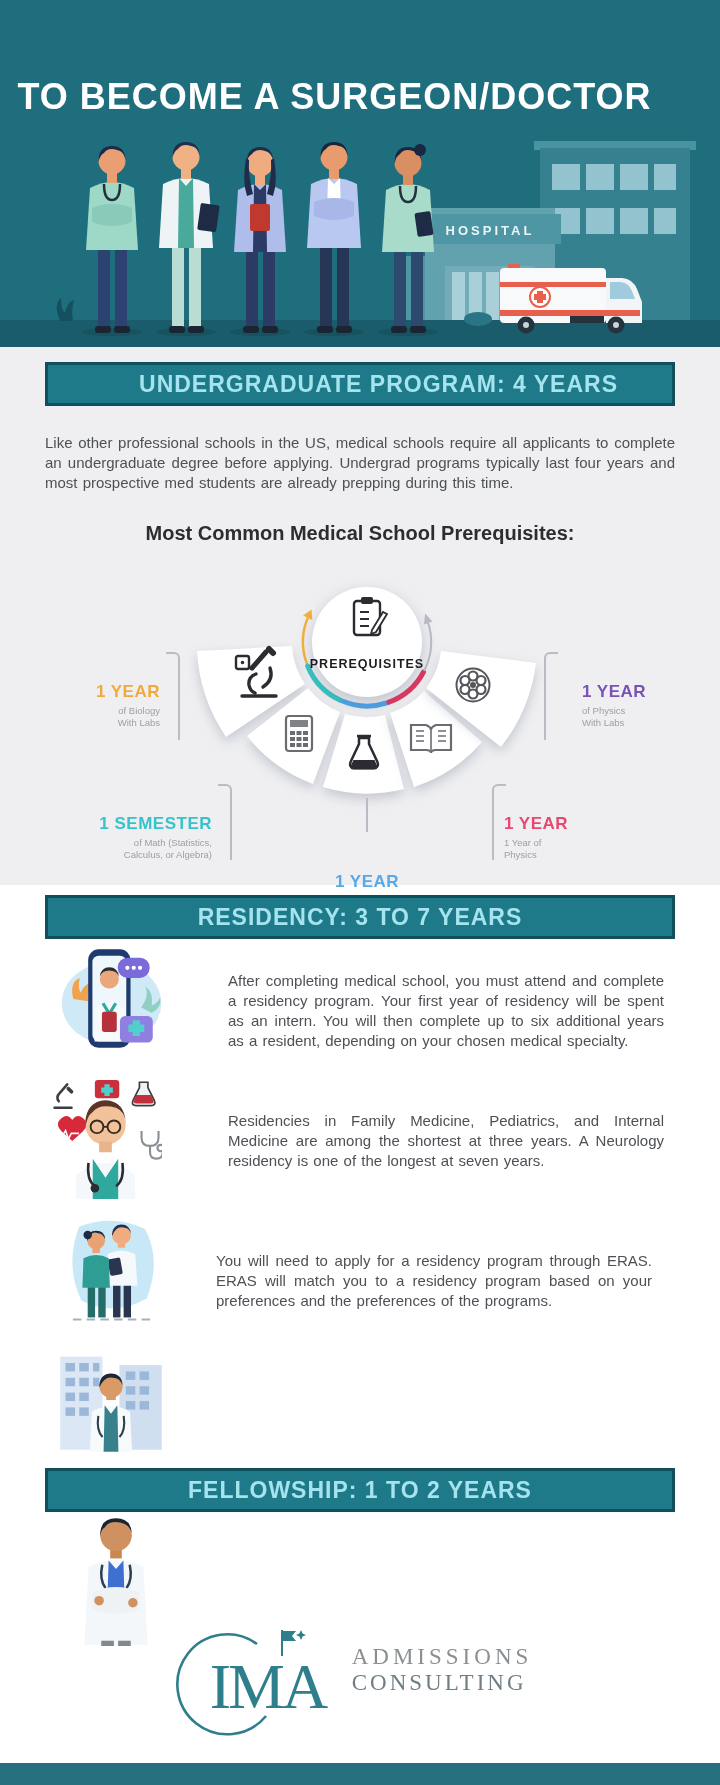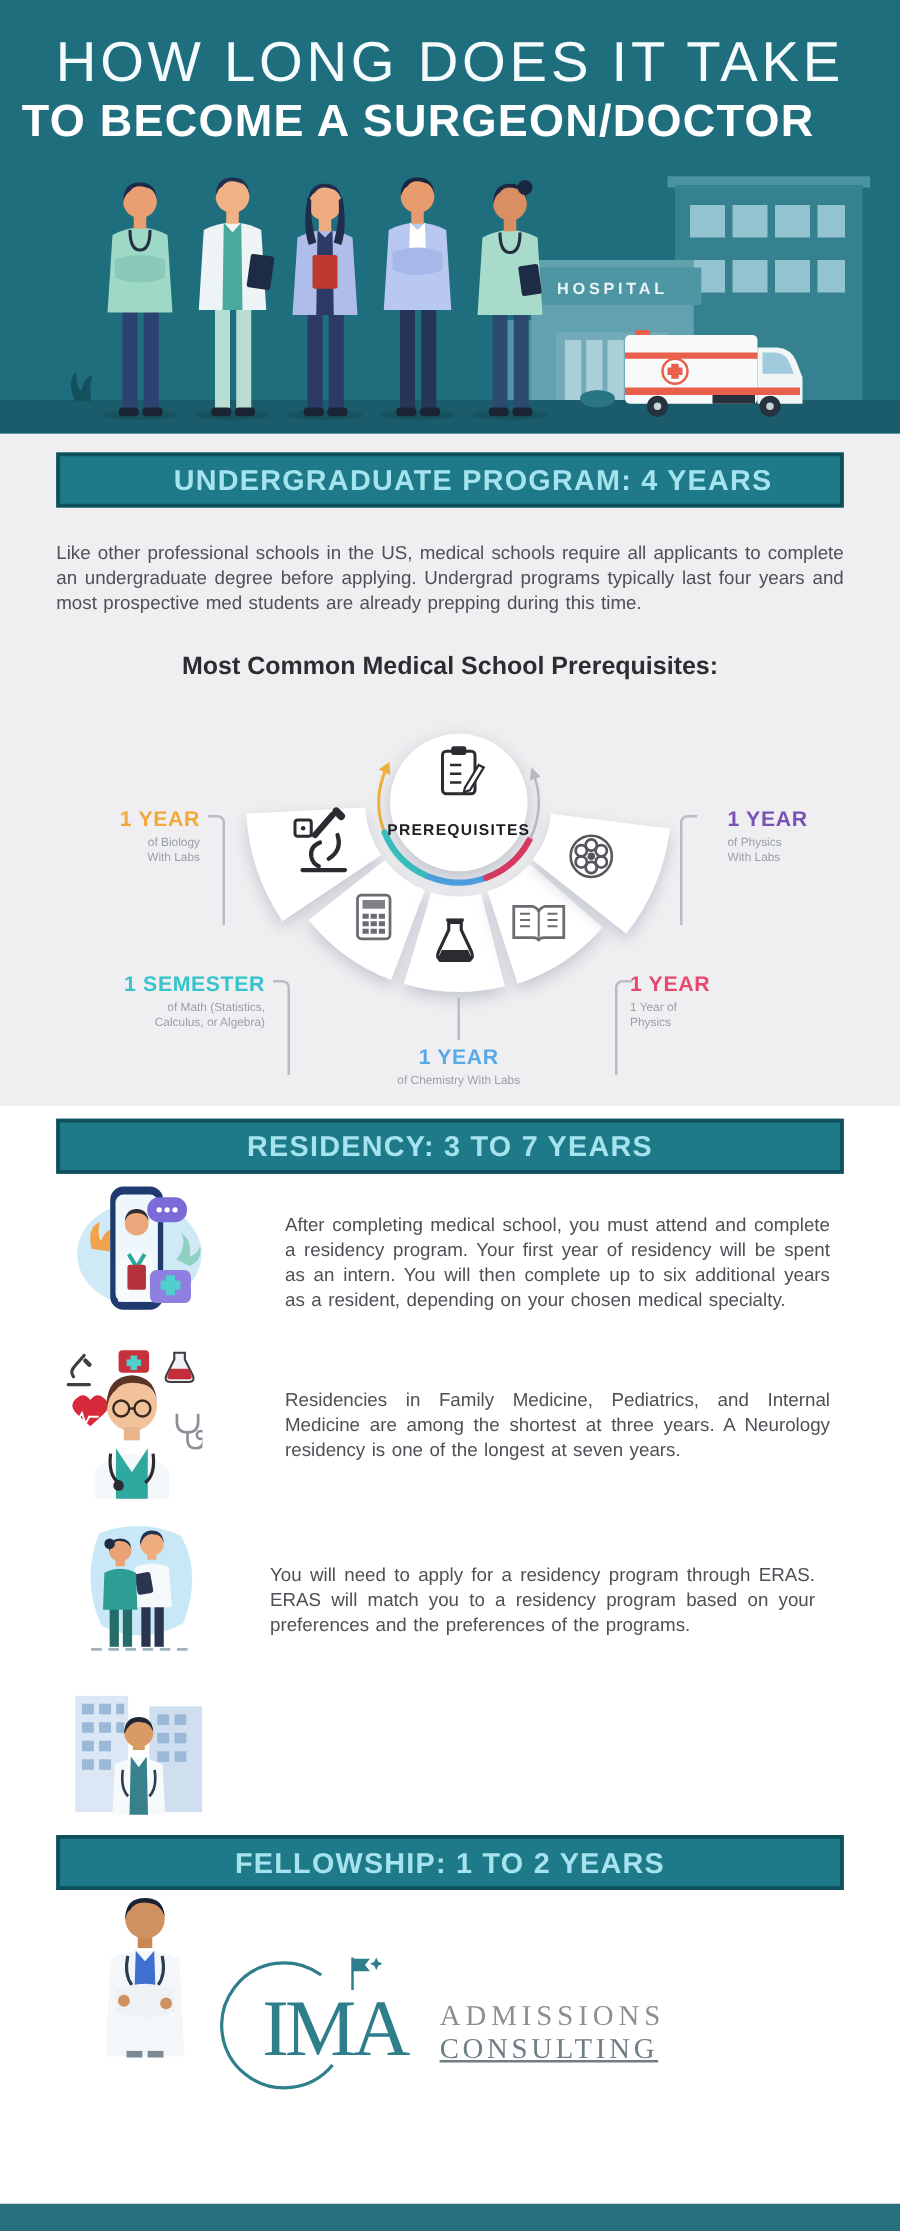--- a/index.html
+++ b/index.html
@@ -17,52 +17,51 @@
   .banner{position:absolute;left:45px;width:630px;height:44px;box-sizing:border-box;
           background:#1e7a89;border:3px solid #10505c;display:flex;align-items:center;justify-content:center;
           color:#a5e3ee;font-size:23px;font-weight:bold;letter-spacing:1px;}
   .para{position:absolute;font-size:15px;line-height:1.34;color:#4d5156;text-align:justify;word-spacing:1px;}
   .subheading{position:absolute;left:0;top:522px;width:720px;text-align:center;font-size:20px;
               font-weight:bold;color:#2b2d30;}
   
   .diagram-svg{position:absolute;left:60px;top:550px;width:600px;height:340px;}
   .wedge{filter:drop-shadow(0 5px 6px rgba(100,110,135,.30));}
   .center-circle{filter:drop-shadow(0 6px 8px rgba(100,110,135,.35));}
-  .dlabel{position:absolute;}
+  .dlabel{position:absolute;margin-top:36px;}
   .dlabel .dur{font-size:17px;font-weight:800;letter-spacing:.5px;}
   .dlabel .det{font-size:9.5px;color:#9aa0a8;line-height:1.3;margin-top:3px;}
   .lab-right{text-align:right;}
   .lab-left{text-align:left;}
   .lab-center{text-align:center;}
   .bracket{position:absolute;border-color:#b9bcc4;border-style:solid;border-width:0;}
   .br-tr{border-top-width:2px;border-right-width:2px;border-top-right-radius:6px;}
   .br-tl{border-top-width:2px;border-left-width:2px;border-top-left-radius:6px;}
   .vline{position:absolute;width:2px;background:#b9bcc4;}
   
   .row-art{position:absolute;}
   
-  .logo{position:absolute;left:0;top:1572px;width:720px;display:flex;justify-content:center;align-items:center;}
+  .logo{position:absolute;left:0;top:1636px;width:720px;display:flex;justify-content:center;align-items:flex-start;}
   .logo-mark{position:relative;width:170px;height:100px;}
   .logo-acronym{position:absolute;left:22px;top:14px;font-family:"Liberation Serif",serif;font-size:64px;
                 color:#2f7e8c;letter-spacing:-3px;}
   .logo-swoosh{position:absolute;left:-14px;top:-8px;}
   .logo-flag{position:absolute;left:86px;top:-8px;}
   .logo-words{display:flex;flex-direction:column;margin-left:-6px;margin-top:8px;
               font-family:"Liberation Serif",serif;}
   .logo-w1{font-size:23px;color:#8b8f91;letter-spacing:4px;}
-  .logo-w2{font-size:23px;color:#6e7e84;letter-spacing:3px;text-decoration:underline;}
+  .logo-w2{font-size:23px;color:#6e7e84;letter-spacing:3px;}
   .bottom-bar{position:absolute;left:0;top:1763px;width:720px;height:22px;background:#26707f;}
 </style>
 </head>
 <body>
 
 <div class="page">
 
   <div class="hero">
-    <div class="hero-title1">HOW LONG DOES IT TAKE</div>
     <div class="hero-title2">TO BECOME A SURGEON/DOCTOR</div>
     <svg class="hero-art" viewBox="0 0 720 229">
 
       <g>
         <rect x="534" y="23" width="162" height="9" fill="#4a93a1"></rect>
         <rect x="540" y="30" width="150" height="172" fill="#35818f"></rect>
         <g fill="#93c3cf">
           <rect x="552" y="46" width="28" height="26"></rect>
             <rect x="586" y="46" width="28" height="26"></rect>
             <rect x="620" y="46" width="28" height="26"></rect>

